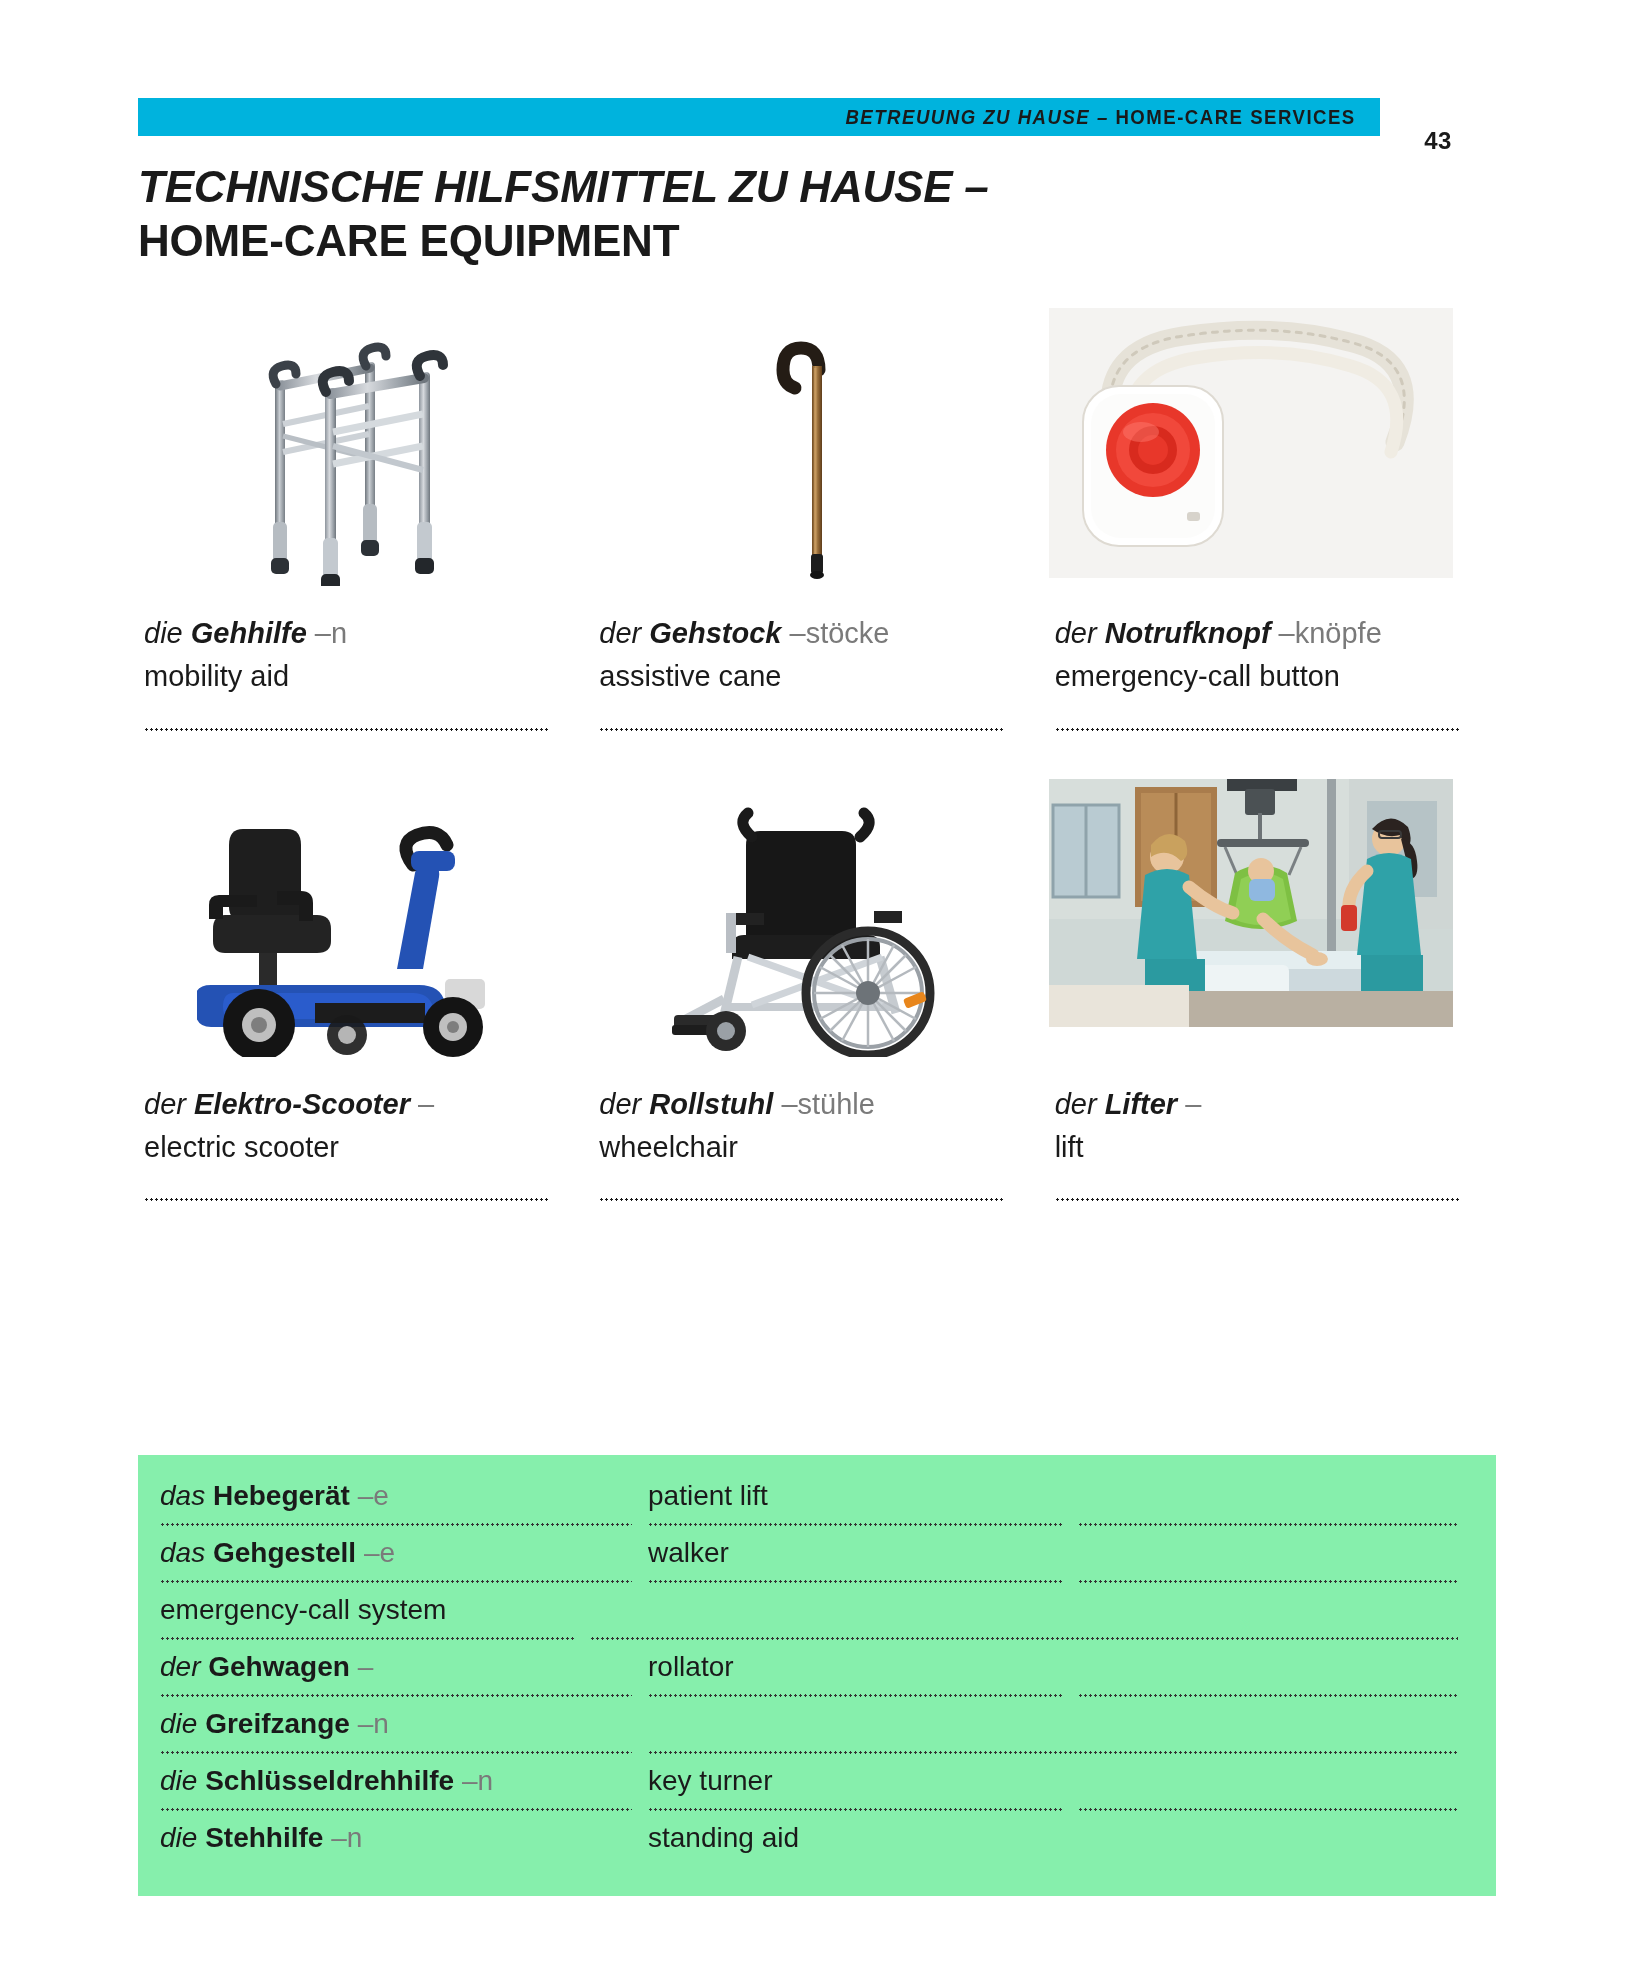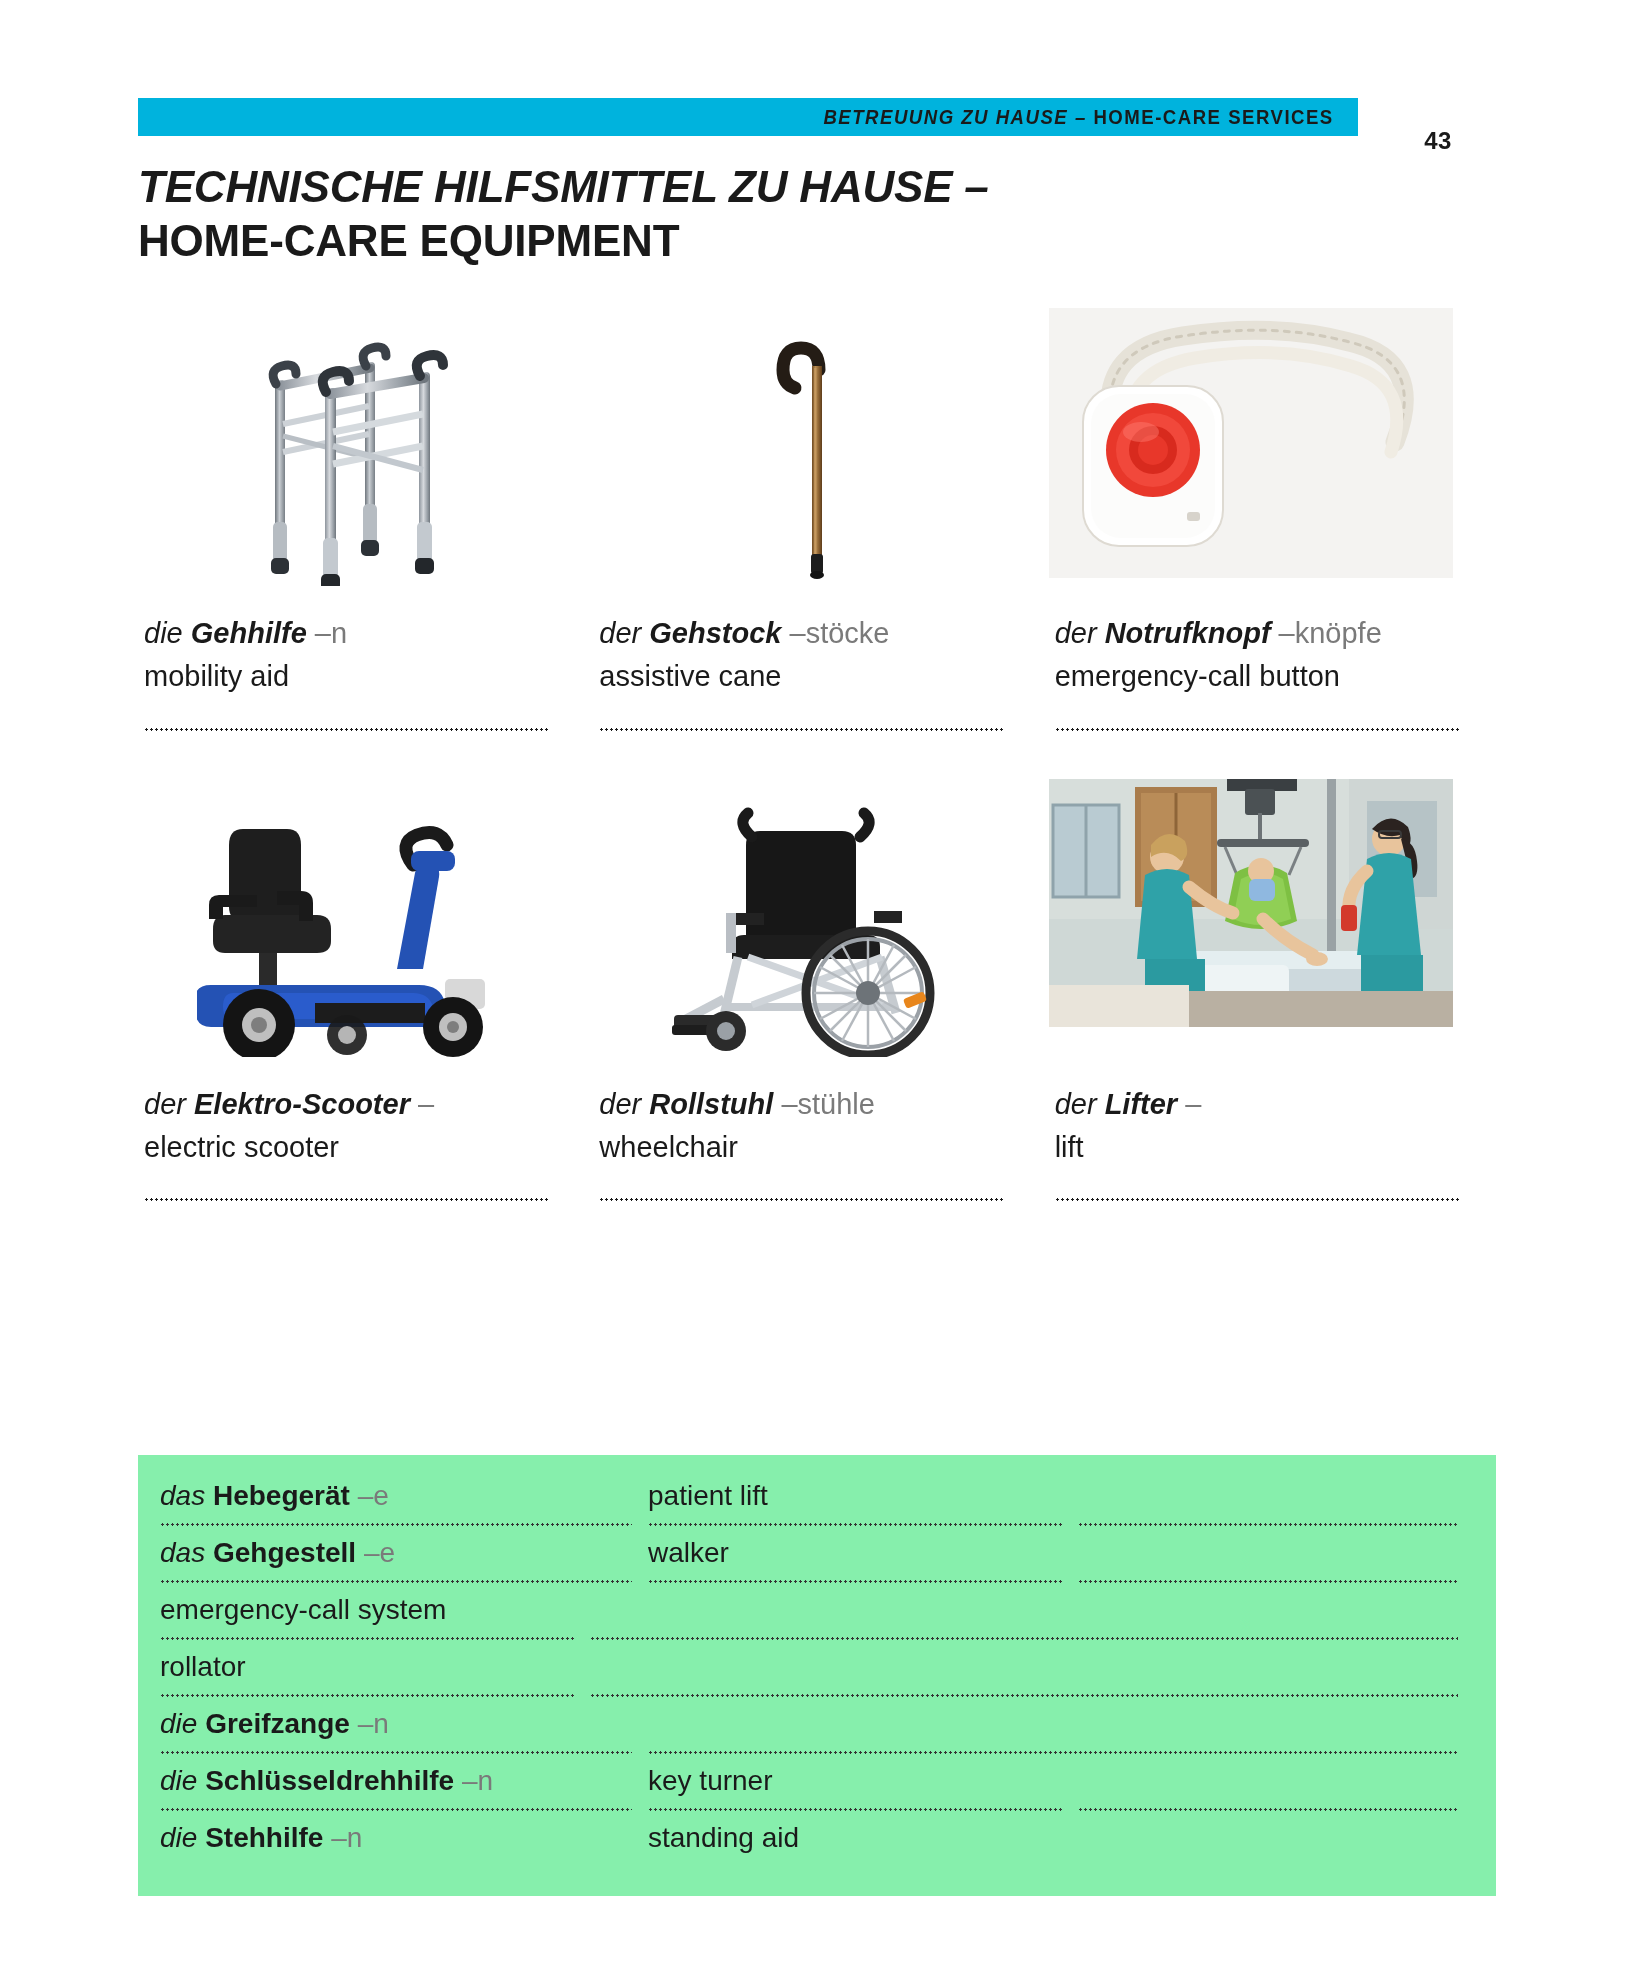--- a/index.html
+++ b/index.html
@@ -15,21 +15,21 @@
 
   
   .header-row {
     position: absolute;
     top: 98px;
     left: 138px;
     right: 138px;
     height: 38px;
     display: flex;
     align-items: stretch;
-    gap: 26px;
+    gap: 4px;
   }
   .header-bar {
     flex: 1 1 auto;
     background: #00b3dd;
     display: flex;
     align-items: center;
     justify-content: flex-end;
     padding-right: 24px;
   }
   .header-bar-text {
@@ -531,20 +531,24 @@
     <div class="wt-col en">
       <span class="wt-text">emergency-call system</span>
       <span class="wt-dots"></span>
     </div>
     <div class="wt-col blank">
       <span class="wt-dots"></span>
     </div>
   </div>
 
   <div class="wt-row">
+    <div class="wt-col de">
+      <span class="wt-text"><span class="article">der</span> <span class="noun">Gehwagen</span> <span class="plural">–</span></span>
+      <span class="wt-dots"></span>
+    </div>
     <div class="wt-col en">
       <span class="wt-text">rollator</span>
       <span class="wt-dots"></span>
     </div>
     <div class="wt-col blank">
       <span class="wt-dots"></span>
     </div>
   </div>
 
   <div class="wt-row">

